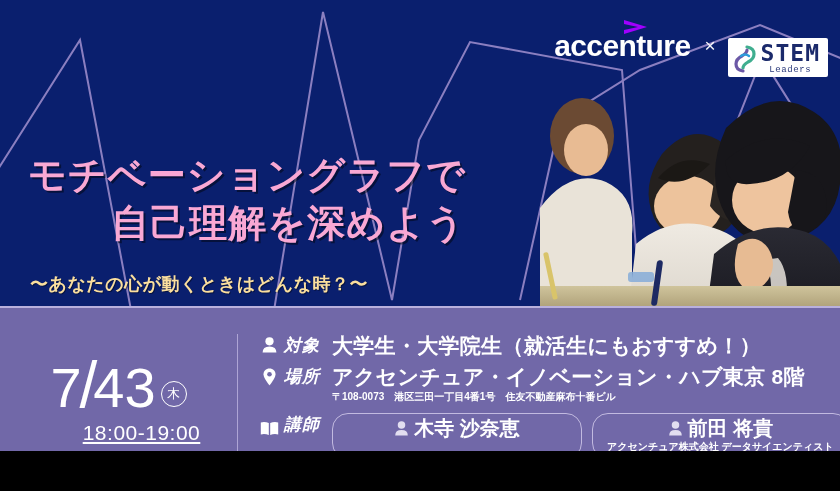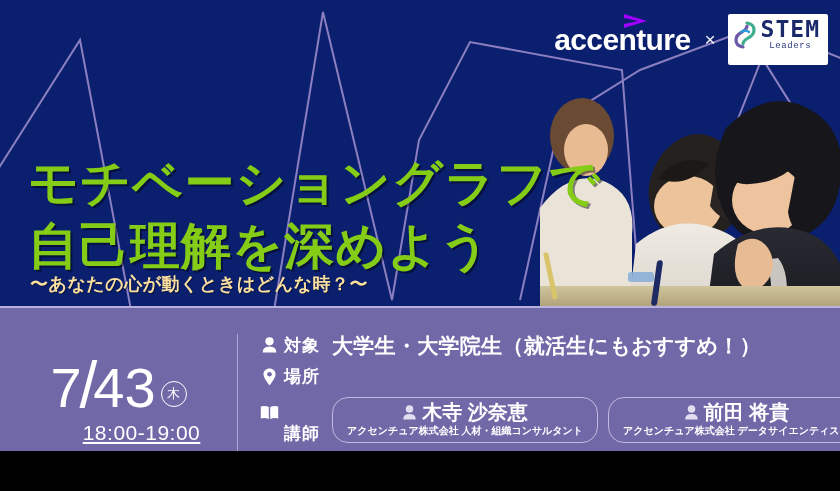--- a/index.html
+++ b/index.html
@@ -40,44 +40,45 @@
     letter-spacing:-0.6px; line-height:1;
     padding-right:2px;
   }
   .acc-arrow {
     position:absolute; right:44px; top:-12px;
     width:26px; height:16px;
   }
   .cross { color:#ffffff; font-size:19px; opacity:.95; }
   .stem-logo {
     background:#ffffff; border-radius:2px;
-    padding:4px 8px 14px 6px;
-    display:flex; align-items:center; gap:5px;
+    padding:4px 8px 2px 6px;
+    display:flex; align-items:center; gap:5px;margin-top:24px;
   }
   .stem-mark { width:22px; height:30px; }
   .stem-text { display:flex; flex-direction:column; align-items:center; }
   .stem-word {
     color:#1b2a6b; font-size:23px; font-weight:bold;
     letter-spacing:1px; line-height:1;
     font-family:"DejaVu Sans Mono","Liberation Mono",monospace;
   }
   .stem-sub {
     color:#2b3a7a; font-size:9px; letter-spacing:.6px;
     margin-top:1px; line-height:1;font-family:Liberation Mono, monospace;
   }
 
   
   .headline {
     position:absolute; left:28px; top:152px; z-index:5;
   }
   .headline .ln {
-    color:#84cc16; font-size:50px; font-weight:bold;
+    color:#f9a8d4; font-size:38px; font-weight:bold;
     letter-spacing:1px; line-height:1.26;
     text-shadow:2px 2px 0 rgba(0,0,0,.45);
     white-space:nowrap;
+    text-align:right;
   }
   .subhead {
     position:absolute; left:30px; top:272px; z-index:5;
     color:#fbdf9e; font-size:18px; font-weight:bold;
     letter-spacing:.5px; white-space:nowrap;
     text-shadow:1px 1px 0 rgba(0,0,0,.4);
   }
 
   
   .divider {
@@ -122,21 +123,21 @@
     display:flex; flex-direction:column;
   }
   .info-row { display:flex; align-items:flex-start; margin-bottom:7px; }
   .ico {
     width:20px; flex:0 0 20px; display:flex; justify-content:center;
     margin-top:3px;
   }
   .ico svg { display:block; }
   .lbl {
     color:#ffffff; font-size:17px; font-weight:bold;
-    margin:0 12px 0 5px; white-space:nowrap; letter-spacing:1px;
+    margin:0 12px 0 5px; white-space:nowrap; letter-spacing:1px;font-style:italic;
   }
   .val {
     color:#ffffff; font-size:21px; font-weight:bold;
     letter-spacing:.3px; white-space:nowrap; line-height:1.15;
   }
   .addr {
     color:#ffffff; font-size:10px; font-weight:bold;
     letter-spacing:0px; margin-top:1px; white-space:nowrap;
   }
 
@@ -277,40 +278,43 @@
         </div>
 
         <div class="info-row">
           <span class="ico">
             <svg width="13" height="18" viewBox="0 0 13 18">
               <path d="M6.5 0.6 C2.9 0.6 0.5 3.1 0.5 6.3 C0.5 10.4 6.5 17.4 6.5 17.4 C6.5 17.4 12.5 10.4 12.5 6.3 C12.5 3.1 10.1 0.6 6.5 0.6 Z" fill="#fff"></path>
               <circle cx="6.5" cy="6.2" r="2.3" fill="#7168a8"></circle>
             </svg>
           </span>
           <span class="lbl">場所</span>
+          <span>
+            <span class="val">アクセンチュア・イノベーション・ハブ東京 8階</span>
+            <div class="addr">〒108-0073　港区三田一丁目4番1号　住友不動産麻布十番ビル</div>
+          </span>
         </div>
 
         <div class="spk-row">
           <span class="ico" style="margin-top:8px;">
             <svg width="19" height="15" viewBox="0 0 19 15">
               <path d="M0.8 1.4 q4 -1.2 8 0.6 l0 12 q-4 -1.8 -8 -0.6 z" fill="#fff"></path>
               <path d="M18.2 1.4 q-4 -1.2 -8 0.6 l0 12 q4 -1.8 8 -0.6 z" fill="#fff"></path>
             </svg>
           </span>
-          <span class="lbl" style="margin-top:25px;">講師</span>
+          <span class="lbl" style="margin-top:0;">講師</span>
           <div class="pills">
             <div class="pill">
               <div class="pill-name">
                 <svg width="15" height="15" viewBox="0 0 15 16">
                   <circle cx="7.5" cy="4.3" r="4" fill="#e2def0"></circle>
                   <path d="M0.8 15.4 q0 -5.8 6.7 -5.8 q6.7 0 6.7 5.8 z" fill="#e2def0"></path>
                 </svg>
                 <span>木寺 沙奈恵</span>
               </div>
-              <div class="pill-role">アクセンチュア株式会社 人材・組織コンサルタント</div>
             </div>
             <div class="pill">
               <div class="pill-name">
                 <svg width="15" height="15" viewBox="0 0 15 16">
                   <circle cx="7.5" cy="4.3" r="4" fill="#e2def0"></circle>
                   <path d="M0.8 15.4 q0 -5.8 6.7 -5.8 q6.7 0 6.7 5.8 z" fill="#e2def0"></path>
                 </svg>
                 <span>前田 将貴</span>
               </div>
               <div class="pill-role">アクセンチュア株式会社 データサイエンティスト</div>

